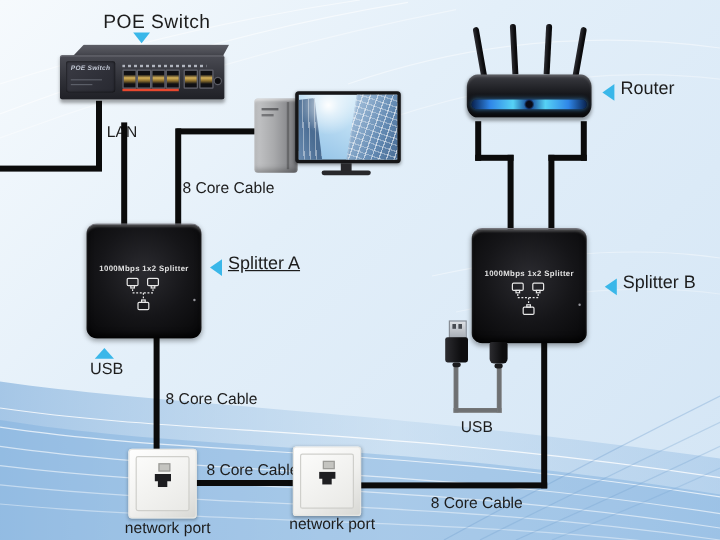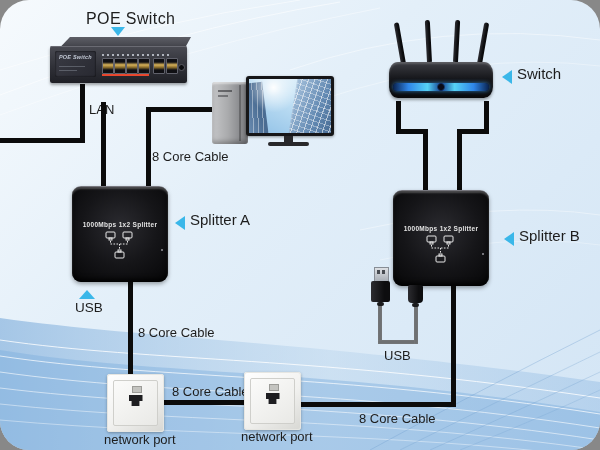--- a/index.html
+++ b/index.html
@@ -1,20 +1,19 @@
 <!DOCTYPE html>
 <html><head>
 <meta charset="utf-8">
 <style>
   html,body{margin:0;padding:0;background:#888;}
   .stage{
     position:relative;width:600px;height:450px;overflow:hidden;
     font-family:"Liberation Sans",sans-serif;
     background:linear-gradient(135deg,#f6fafd 0%,#e3eff9 40%,#d3e5f5 100%);
-    border-radius:29px;
   }
   .abs{position:absolute;}
   
   .lbl{position:absolute;color:#1d1d1d;font-size:13px;white-space:nowrap;line-height:1.1;}
   .lbl.big{font-size:16px;letter-spacing:.4px;}
   .lbl.callout{font-size:15px;}
   
   .tri{position:absolute;width:0;height:0;}
   .tri-down{border-left:7px solid transparent;border-right:7px solid transparent;border-top:9px solid #3ab7e9;}
   .tri-up{border-left:8px solid transparent;border-right:8px solid transparent;border-bottom:9px solid #3ab7e9;}
@@ -190,39 +189,39 @@
   <div class="abs mbase"></div>
 
   <div class="ant" style="left:401px;top:22px;transform:rotate(-10deg);"></div>
   <div class="ant" style="left:427px;top:20px;transform:rotate(-3deg);"></div>
   <div class="ant" style="left:453px;top:20px;transform:rotate(3deg);"></div>
   <div class="ant" style="left:477px;top:22px;transform:rotate(10deg);"></div>
   <div class="abs rbody">
     <div class="rglow"></div>
   </div>
   <div class="tri tri-left" style="left:502px;top:70px;"></div>
-  <div class="lbl callout" style="left:517px;top:66px;">Switch</div>
+  <div class="lbl callout" style="left:517px;top:66px;">Router</div>
 
   <div class="splitter" style="left:72px;top:186px;">
     <span class="ptxt">1000Mbps 1x2 Splitter</span>
     <svg width="36" height="30" viewBox="0 0 36 30">
       <g fill="none" stroke="#e8e8e8" stroke-width="1">
         <rect x="4" y="1" width="9" height="6" rx="1"></rect>
           <rect x="7" y="7" width="3" height="2"></rect>
         <rect x="21" y="1" width="9" height="6" rx="1"></rect>
           <rect x="24" y="7" width="3" height="2"></rect>
         <path d="M8.5,10 V13 H17.5 M25.5,10 V13 H17.5 M17.5,13 V18" stroke-dasharray="1.6,1.4"></path>
         <rect x="13" y="21" width="9" height="6" rx="1"></rect>
           <rect x="16" y="19" width="3" height="2"></rect>
       </g>
     </svg>
     <div class="led"></div>
   </div>
   <div class="tri tri-left" style="left:175px;top:216px;"></div>
-  <div class="lbl callout" style="left:190px;top:212px;">Splitter A</div>
+  <div class="lbl callout" style="left:190px;top:212px;text-decoration:underline;">Splitter A</div>
   <div class="tri tri-up" style="left:79px;top:290px;"></div>
   <div class="lbl" style="left:75px;top:301px;font-size:13.5px;">USB</div>
 
   <div class="splitter" style="left:393px;top:190px;">
     <span class="ptxt">1000Mbps 1x2 Splitter</span>
     <svg width="36" height="30" viewBox="0 0 36 30">
       <g fill="none" stroke="#e8e8e8" stroke-width="1">
         <rect x="4" y="1" width="9" height="6" rx="1"></rect>
           <rect x="7" y="7" width="3" height="2"></rect>
         <rect x="21" y="1" width="9" height="6" rx="1"></rect>

